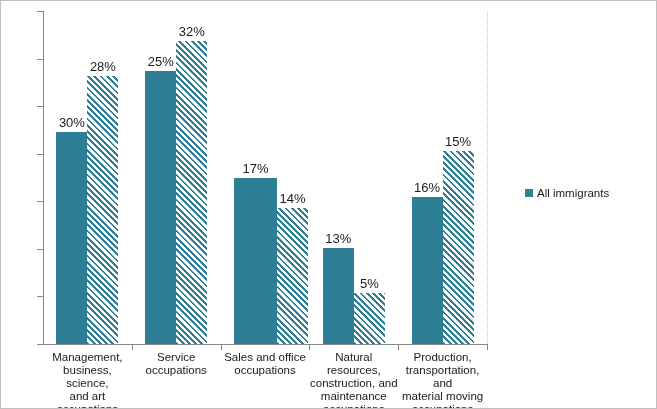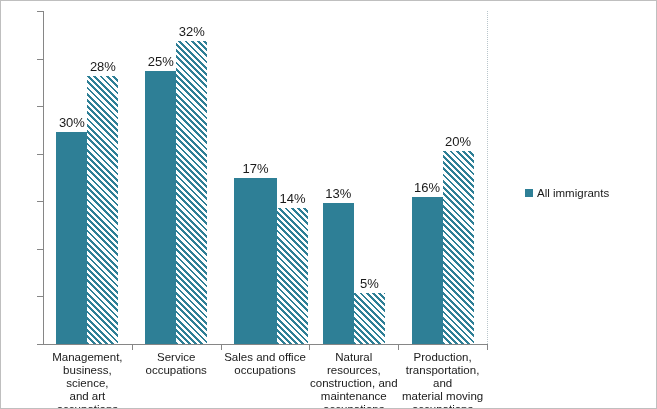--- a/index.html
+++ b/index.html
@@ -227,35 +227,35 @@
           <div class="bar bar-solid" style="height: 165.549px; padding-left: 12px;">
             <span class="bar-label">17%</span>
           </div>
           <div class="bar bar-hatch" style="height: 136.054px;">
             <span class="bar-label">14%</span>
           </div>
         </div>
       </div>
       <div class="bar-group" style="left: 279.8px;">
         <div class="bars-row">
-          <div class="bar bar-solid" style="height: 141px;">
+          <div class="bar bar-solid" style="height: 96px;">
             <span class="bar-label">13%</span>
           </div>
           <div class="bar bar-hatch" style="height: 51.3771px;">
             <span class="bar-label">5%</span>
           </div>
         </div>
       </div>
       <div class="bar-group" style="left: 368.6px;">
         <div class="bars-row">
           <div class="bar bar-solid" style="height: 147.471px;">
             <span class="bar-label">16%</span>
           </div>
           <div class="bar bar-hatch" style="height: 193.14px;">
-            <span class="bar-label">20%</span>
+            <span class="bar-label">15%</span>
           </div>
         </div>
       </div>
     </div>
 
   <div id="cat-labels">
       <div class="cat-label" style="left: 42px; width: 88.8px;">Management,
 business, science,
 and art
 occupations</div>

